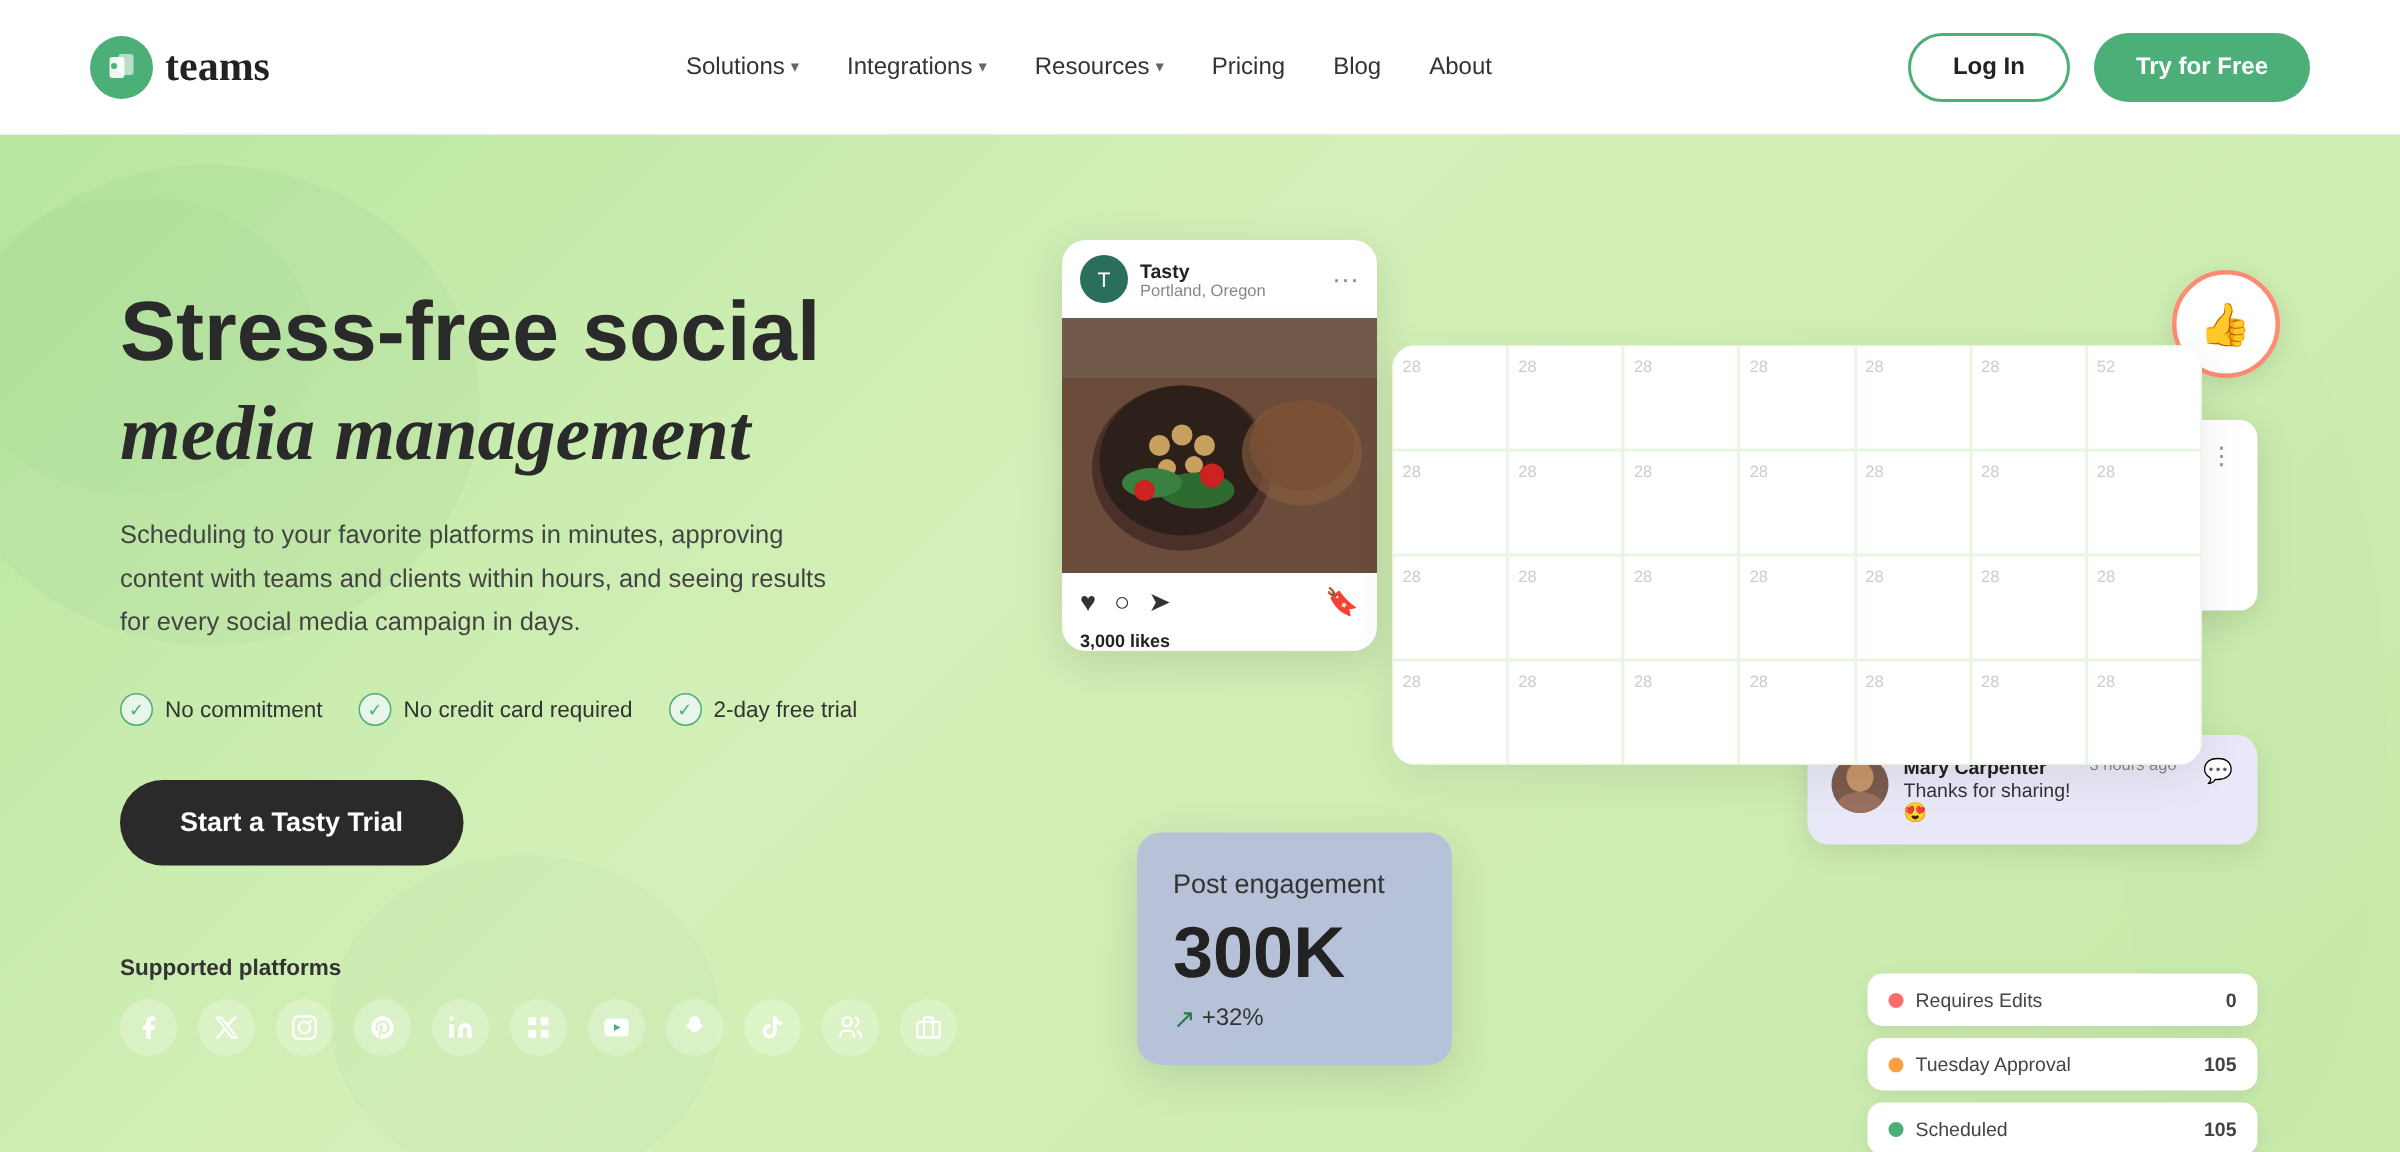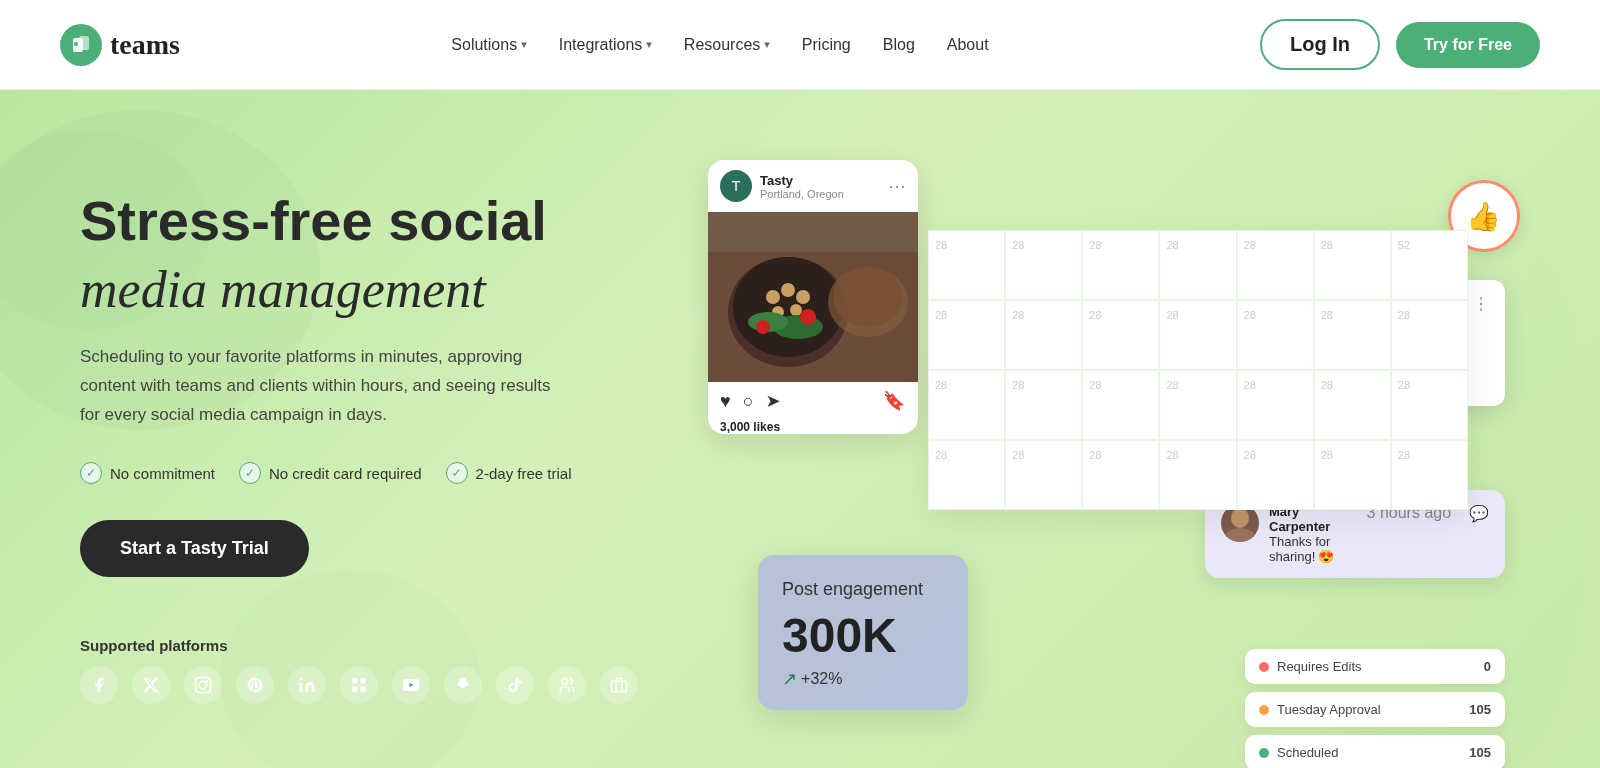--- a/index.html
+++ b/index.html
@@ -19,21 +19,21 @@
     .nav-logo-text { font-size: 28px; font-weight: 700; color: #222; font-family: Georgia, serif; }
     .nav-links { display: flex; align-items: center; gap: 32px; }
     .nav-link {
       font-size: 16px; color: #333; cursor: pointer; display: flex; align-items: center; gap: 4px;
       text-decoration: none;
     }
     .chevron { font-size: 11px; color: #666; }
     .nav-actions { display: flex; align-items: center; gap: 16px; }
     .btn-login {
       padding: 12px 28px; border: 2px solid #4CAF78; border-radius: 30px;
-      background: #fff; color: #222; font-size: 20px; font-weight: 700; cursor: pointer;
+      background: #fff; color: #222; font-size: 16px; font-weight: 700; cursor: pointer;
     }
     .btn-try {
       padding: 14px 28px; border: none; border-radius: 30px;
       background: #4CAF78; color: #fff; font-size: 16px; font-weight: 700; cursor: pointer;
     }
 
     
     .hero {
       position: relative; min-height: 680px; overflow: hidden;
       background: linear-gradient(135deg, #b8e6a0 0%, #d4f0b8 40%, #c8eaaa 100%);
@@ -41,21 +41,21 @@
     .hero-content {
       position: relative; z-index: 2; display: flex; align-items: flex-start;
       padding: 60px 80px 0 80px; gap: 40px;
     }
     .hero-left { flex: 0 0 520px; padding-top: 40px; }
     .hero-title-main {
       font-size: 56px; font-weight: 800; color: #2a2a2a; line-height: 1.1;
       margin-bottom: 8px;
     }
     .hero-title-italic {
-      font-size: 52px; font-weight: 400; font-style: italic; color: #2a2a2a; line-height: 1.15;
+      font-size: 52px; font-weight: 700; font-style: italic; color: #2a2a2a; line-height: 1.15;
       margin-bottom: 24px; font-family: Georgia, serif;
     }
     .hero-subtitle {
       font-size: 17px; color: #444; line-height: 1.7; margin-bottom: 32px; max-width: 480px;
     }
     .hero-badges { display: flex; align-items: center; gap: 24px; margin-bottom: 36px; flex-wrap: wrap; }
     .hero-badge { display: flex; align-items: center; gap: 8px; font-size: 15px; color: #333; }
     .badge-check {
       width: 22px; height: 22px; border-radius: 50%; background: #e8f5e9;
       border: 1.5px solid #4CAF78; display: flex; align-items: center; justify-content: center;
@@ -155,21 +155,21 @@
       display: flex; align-items: flex-start; gap: 10px;
     }
     .comment-avatar {
       width: 38px; height: 38px; border-radius: 50%; background: #7a5c4e;
       flex-shrink: 0; overflow: hidden; display: flex; align-items: center; justify-content: center;
       color: #fff; font-size: 16px;
     }
     .comment-content { flex: 1; }
     .comment-name { font-size: 13px; font-weight: 700; color: #222; }
     .comment-text { font-size: 13px; color: #333; }
-    .comment-time { font-size: 16px; color: #888; margin-left: auto; white-space: nowrap; }
+    .comment-time { font-size: 11px; color: #888; margin-left: auto; white-space: nowrap; }
 
     
     .card-engagement {
       position: absolute; bottom: 80px; left: 80px;
       width: 210px; background: rgba(180,190,220,0.92); border-radius: 16px;
       box-shadow: 0 8px 30px rgba(0,0,0,0.12); padding: 24px 24px 20px;
     }
     .engagement-label { font-size: 18px; color: #333; font-weight: 500; margin-bottom: 12px; }
     .engagement-number { font-size: 48px; font-weight: 800; color: #222; line-height: 1; margin-bottom: 8px; }
     .engagement-growth { font-size: 16px; color: #333; display: flex; align-items: center; gap: 4px; }
@@ -425,21 +425,21 @@
         <div class="card-instagram-actions">
           <span class="ig-action">♥</span>
           <span class="ig-action">○</span>
           <span class="ig-action">➤</span>
           <span class="ig-bookmark">🔖</span>
         </div>
         <div class="ig-likes">3,000 likes</div>
       </div>
 
 
-      <div style="position:absolute; top:80px; left:250px; width:540px; background:#fff; border-radius:0; box-shadow: 0 8px 30px rgba(0,0,0,0.08); overflow:hidden; z-index:1;">
+      <div style="position:absolute; top:80px; left:250px; width:540px; background:#fff; border-radius:16px; box-shadow: 0 8px 30px rgba(0,0,0,0.08); overflow:hidden; z-index:1;">
         <div style="display:grid; grid-template-columns: repeat(7,1fr);">
 
           <div style="border:1px solid #e8f5e0; min-height:70px; padding:4px 6px;"><span style="font-size:11px;color:#ccc;">28</span></div>
           <div style="border:1px solid #e8f5e0; min-height:70px; padding:4px 6px;"><span style="font-size:11px;color:#ccc;">28</span></div>
           <div style="border:1px solid #e8f5e0; min-height:70px; padding:4px 6px;"><span style="font-size:11px;color:#ccc;">28</span></div>
           <div style="border:1px solid #e8f5e0; min-height:70px; padding:4px 6px;"><span style="font-size:11px;color:#ccc;">28</span></div>
           <div style="border:1px solid #e8f5e0; min-height:70px; padding:4px 6px;"><span style="font-size:11px;color:#ccc;">28</span></div>
           <div style="border:1px solid #e8f5e0; min-height:70px; padding:4px 6px;"><span style="font-size:11px;color:#ccc;">28</span></div>
           <div style="border:1px solid #e8f5e0; min-height:70px; padding:4px 6px;"><span style="font-size:11px;color:#ccc;">52</span></div>
 

